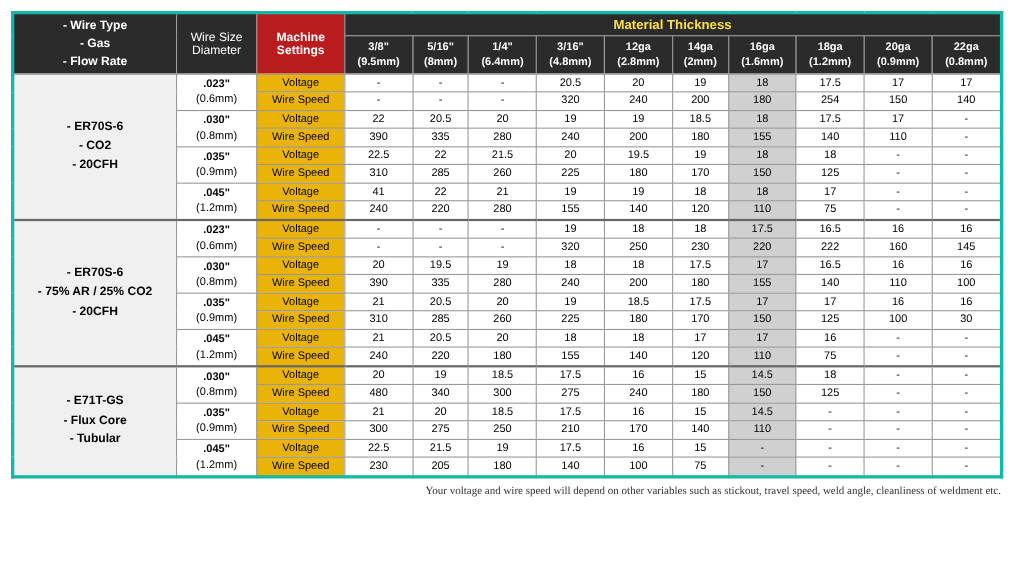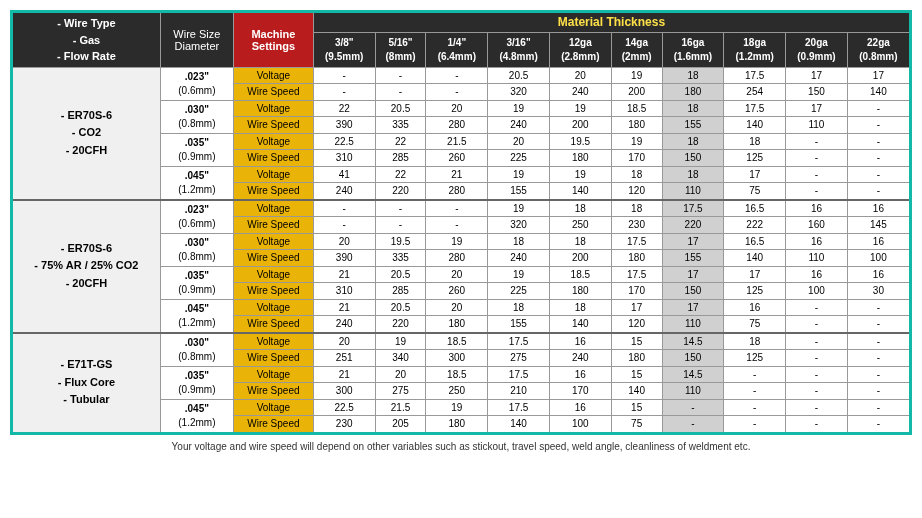--- a/index.html
+++ b/index.html
@@ -97,21 +97,22 @@
     .highlight-cell {
       background: #d0d0d0;
       text-align: center;
       vertical-align: middle;
       font-size: 10px;
     }
     .footer-note {
       font-size: 10px;
       color: #333;
       padding: 6px 2px 2px 2px;
-      text-align: center;
+      text-align: right;
+      font-family: Liberation Serif, serif;
     }
     .section-divider td { border-top: 2px solid #666; }
   </style>
 </head>
 <body>
 
 <table class="outer-table">
   <thead>
     <tr>
       <th class="header-top-left" rowspan="2" id="tlh">- Wire Type<br>- Gas<br>- Flow Rate</th>
@@ -361,21 +362,21 @@
         <td class="data-cell">17.5</td>
         <td class="data-cell">16</td>
         <td class="data-cell">15</td>
         <td class="highlight-cell">14.5</td>
         <td class="data-cell">18</td>
         <td class="data-cell">-</td>
         <td class="data-cell">-</td>
       </tr>
       <tr>
         <td class="machine-cell">Wire Speed</td>
-        <td class="data-cell">251</td>
+        <td class="data-cell">480</td>
         <td class="data-cell">340</td>
         <td class="data-cell">300</td>
         <td class="data-cell">275</td>
         <td class="data-cell">240</td>
         <td class="data-cell">180</td>
         <td class="highlight-cell">150</td>
         <td class="data-cell">125</td>
         <td class="data-cell">-</td>
         <td class="data-cell">-</td>
       </tr>

